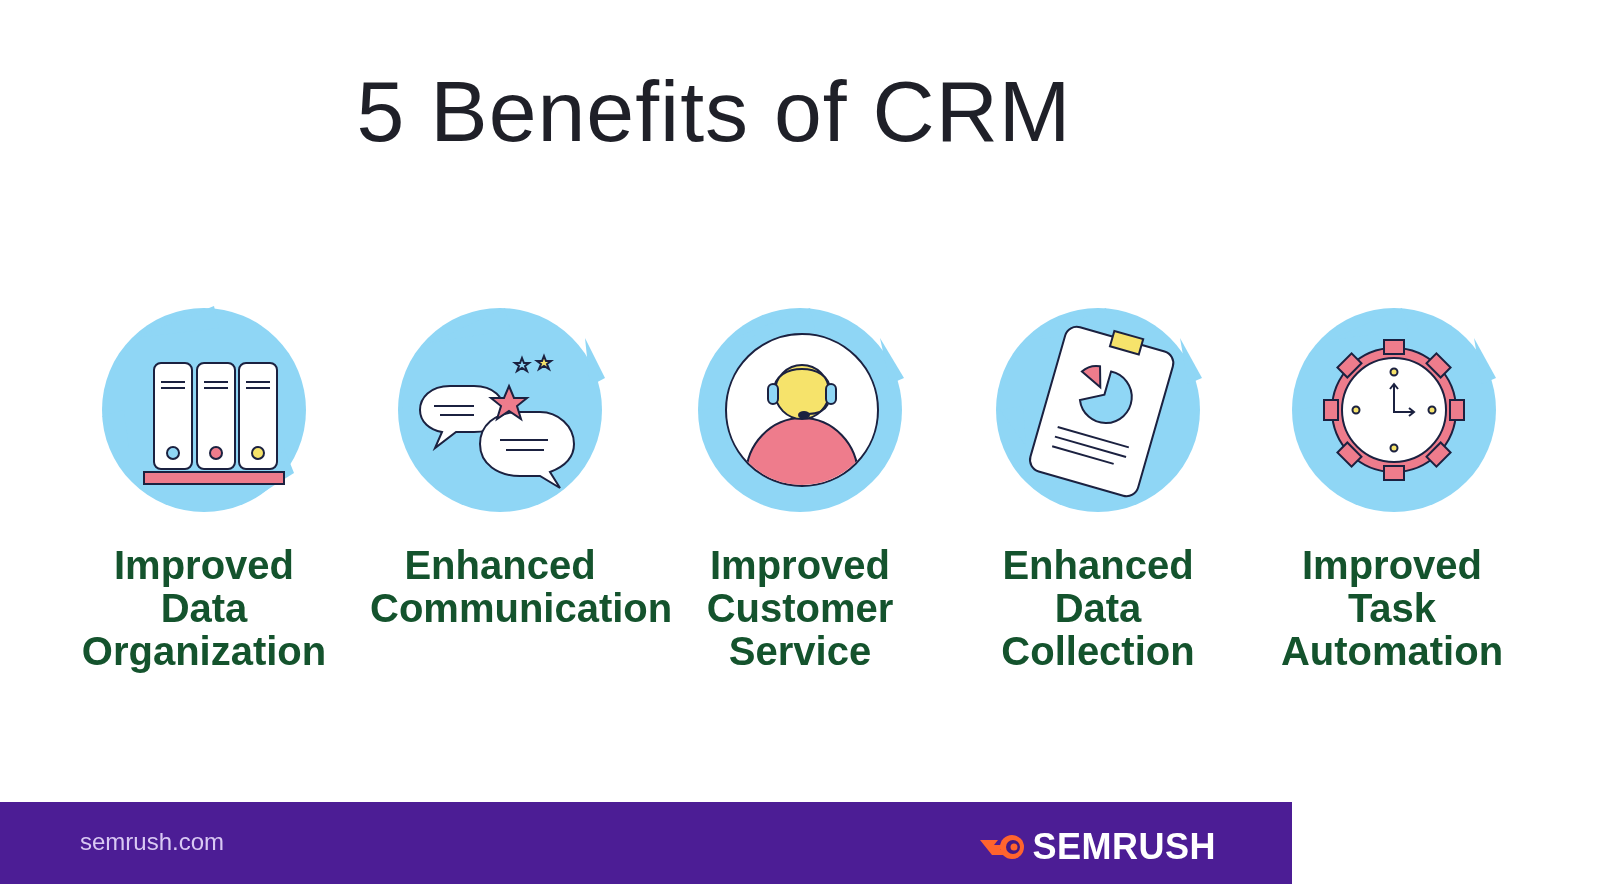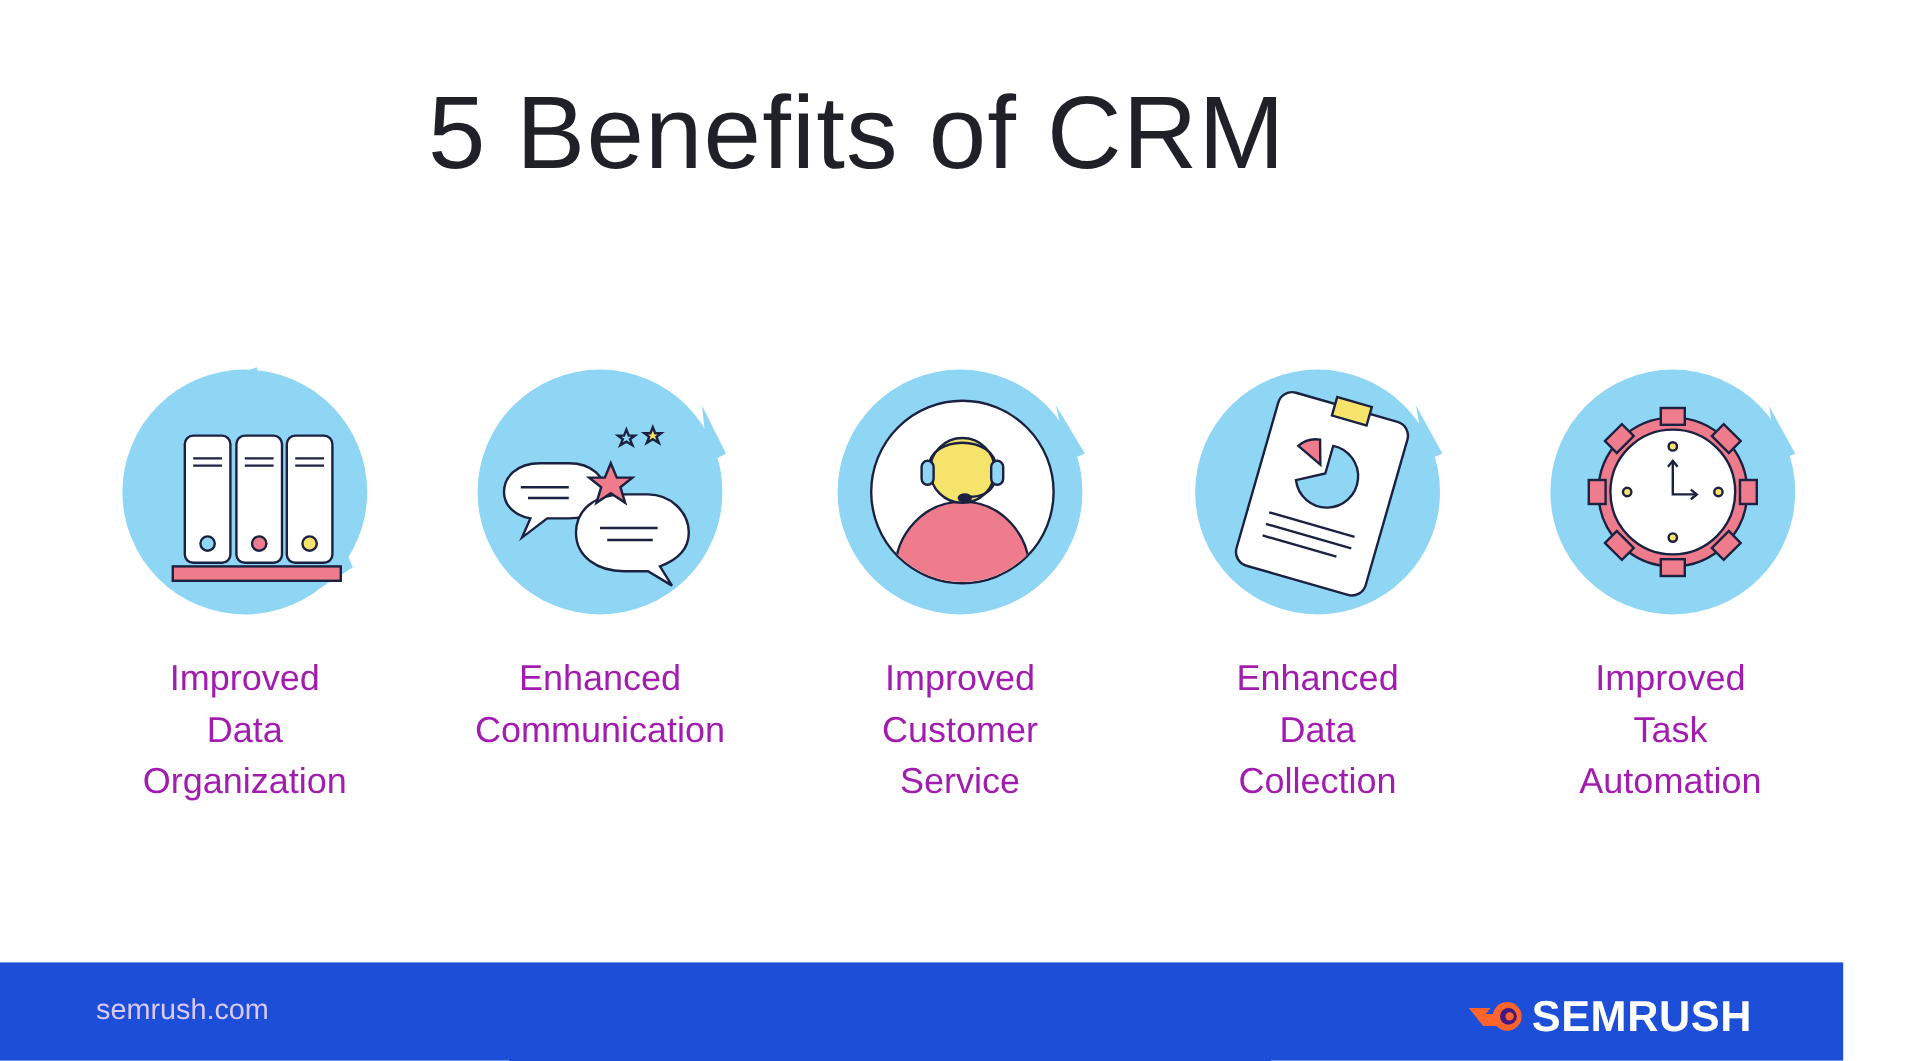--- a/index.html
+++ b/index.html
@@ -12,26 +12,26 @@
     position:absolute; left:0; top:62px; width:1428px; text-align:center;
     font-size:86px; font-weight:400; color:#1f2028; letter-spacing:1px;
     font-family:"Liberation Sans", sans-serif;
   }
   .benefit {
     position:absolute; top:298px; width:260px; text-align:center;
   }
   .benefit svg { display:block; margin:0 auto; }
   .benefit .label {
     margin-top:26px;
-    font-size:30px; font-weight:400; color:#a21caf; line-height:43px;
+    font-size:40px; font-weight:700; color:#14532d; line-height:43px;
     white-space:pre-line;
   }
   .footer {
-    position:absolute; left:0; top:802px; width:1536px; height:82px;
-    background:#1d4ed8;
+    position:absolute; left:0; top:802px; width:1292px; height:82px;
+    background:#4c1d95;
   }
   .footer .site {
     position:absolute; left:80px; top:26px; font-size:24px; color:#d9c9f3;
   }
   .footer .brand {
     position:absolute; right:76px; top:24px; display:flex; align-items:center; gap:6px;
   }
   .footer .brand-name {
     font-size:36px; font-weight:700; color:#ffffff; letter-spacing:0.5px;
   }

